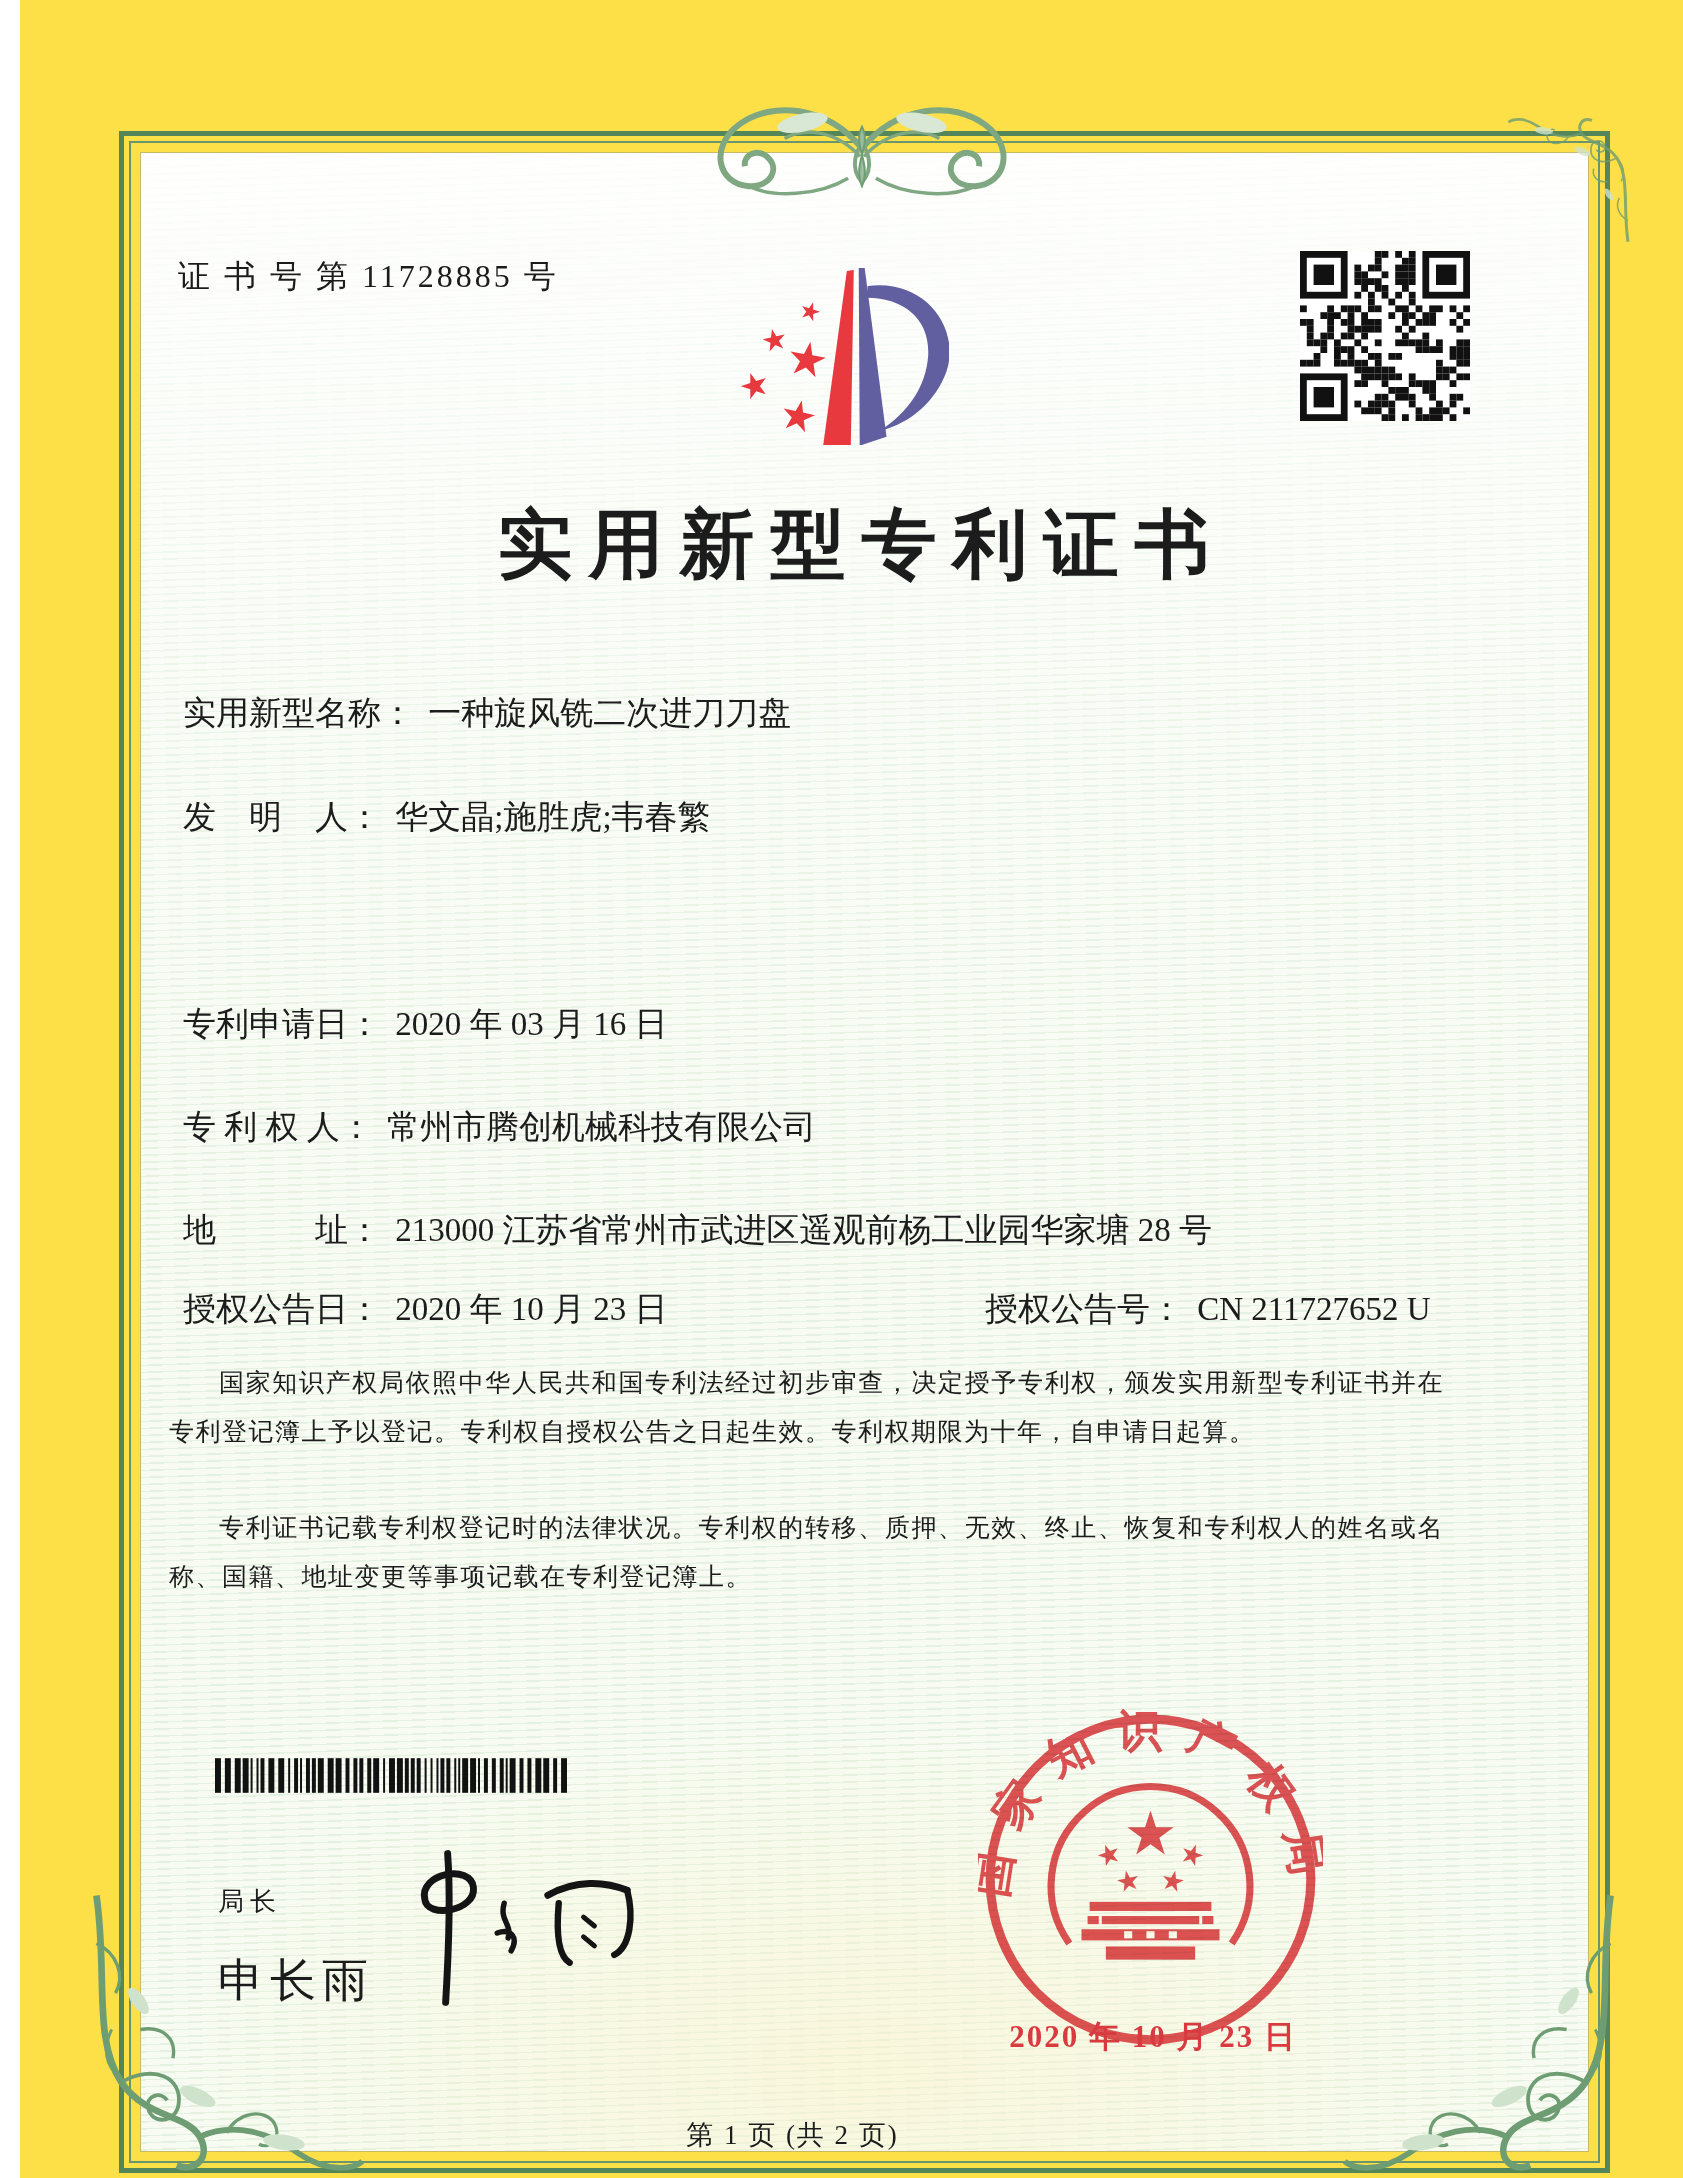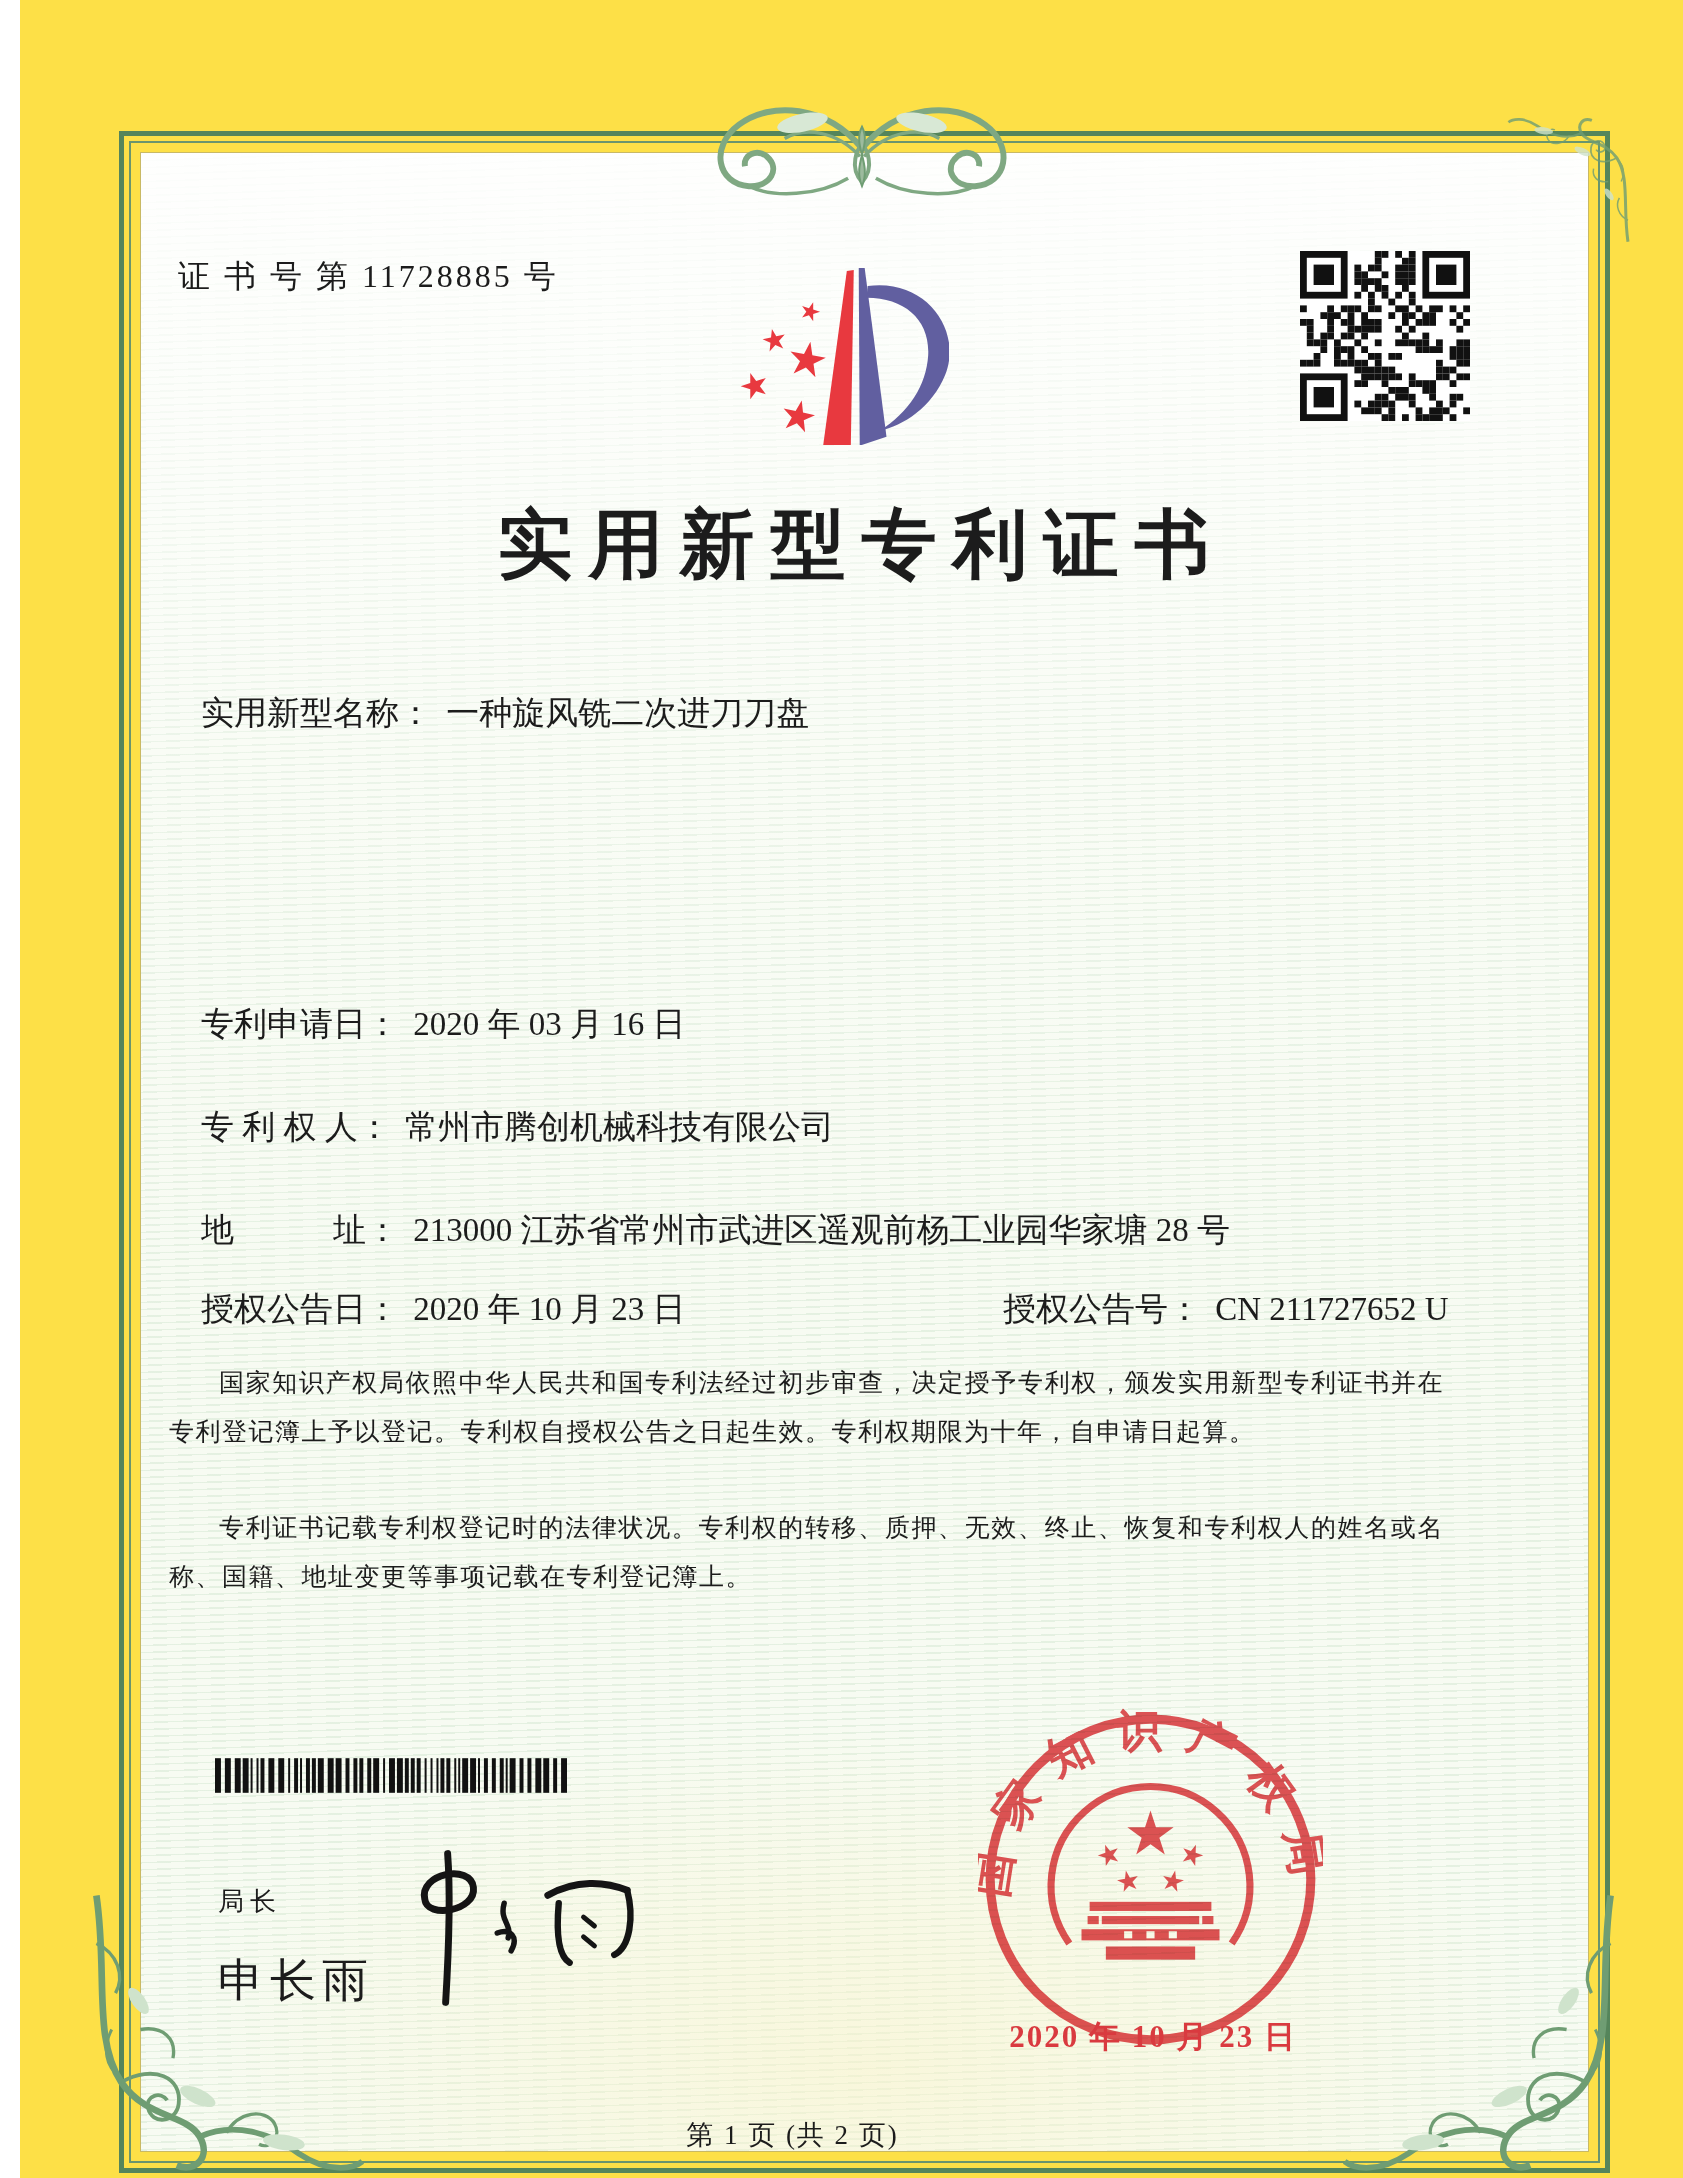--- a/index.html
+++ b/index.html
@@ -16,21 +16,21 @@
       radial-gradient(ellipse 70% 25% at 50% 96%, rgba(250,243,200,0.55), rgba(250,243,200,0) 70%),
       linear-gradient(180deg, rgba(255,255,255,0.9) 0%, rgba(255,255,255,0.25) 30%, rgba(255,255,255,0) 60%),
       repeating-linear-gradient(178deg, rgba(132,186,138,0.16) 0 1.5px, rgba(255,255,255,0) 1.5px 7px),
       #f7fbf2;}
   svg{display:block}
   .orn{position:absolute;pointer-events:none;}
   
   .cert-no{position:absolute;left:158px;top:255px;font-size:32px;letter-spacing:3px;}
   .title{position:absolute;left:0;top:495px;width:1683px;text-align:center;
     font-size:75px;font-weight:bold;letter-spacing:16px;}
-  .field-row{position:absolute;left:181px;font-size:33px;white-space:nowrap;}
+  .field-row{position:absolute;left:163px;font-size:33px;white-space:nowrap;}
   .field-label{display:inline-block;}
   .field-value{display:inline-block;margin-left:6px;}
   .pair2{position:absolute;left:802px;top:0;}
   .body-par{position:absolute;left:149px;width:1275px;font-size:25px;line-height:49px;
     text-align:justify;text-indent:2em;letter-spacing:1.5px;}
   .director-title{position:absolute;left:198px;top:1884px;font-size:26px;letter-spacing:6px;font-family:"Liberation Sans","DejaVu Sans",sans-serif;}
   .director-name{position:absolute;left:198px;top:1950px;font-size:46px;letter-spacing:6px;font-family:"Liberation Sans","DejaVu Sans",sans-serif;}
   .seal-date{position:absolute;left:950px;top:2016px;width:366px;text-align:center;
     font-size:31px;color:#d93a3f;letter-spacing:2px;font-weight:bold;}
   .footer{position:absolute;left:129px;top:2117px;width:1287px;text-align:center;font-size:27px;letter-spacing:2px;}
@@ -325,20 +325,24 @@
       <rect x="7" y="133" width="35" height="35" fill="#fff"></rect>
       <rect x="14" y="140" width="21" height="21" fill="#111"></rect>
     </svg>
 
   <div class="title">实用新型专利证书</div>
 
   <div class="field-row" style="top:691px">
     <span class="field-label">实用新型名称：</span>
     <span class="field-value">一种旋风铣二次进刀刀盘</span>
   </div>
+  <div class="field-row" style="top:795px">
+    <span class="field-label">发　明　人：</span>
+    <span class="field-value">华文晶;施胜虎;韦春繁</span>
+  </div>
   <div class="field-row" style="top:1002px">
     <span class="field-label">专利申请日：</span>
     <span class="field-value">2020 年 03 月 16 日</span>
   </div>
   <div class="field-row" style="top:1105px">
     <span class="field-label">专 利 权 人：</span>
     <span class="field-value">常州市腾创机械科技有限公司</span>
   </div>
   <div class="field-row" style="top:1208px">
     <span class="field-label">地　　　址：</span>

